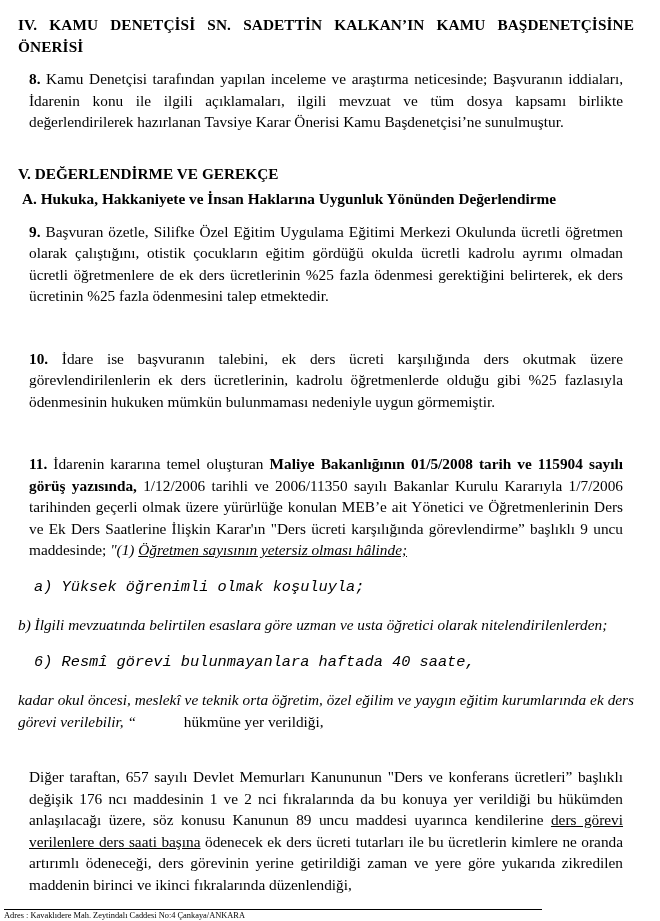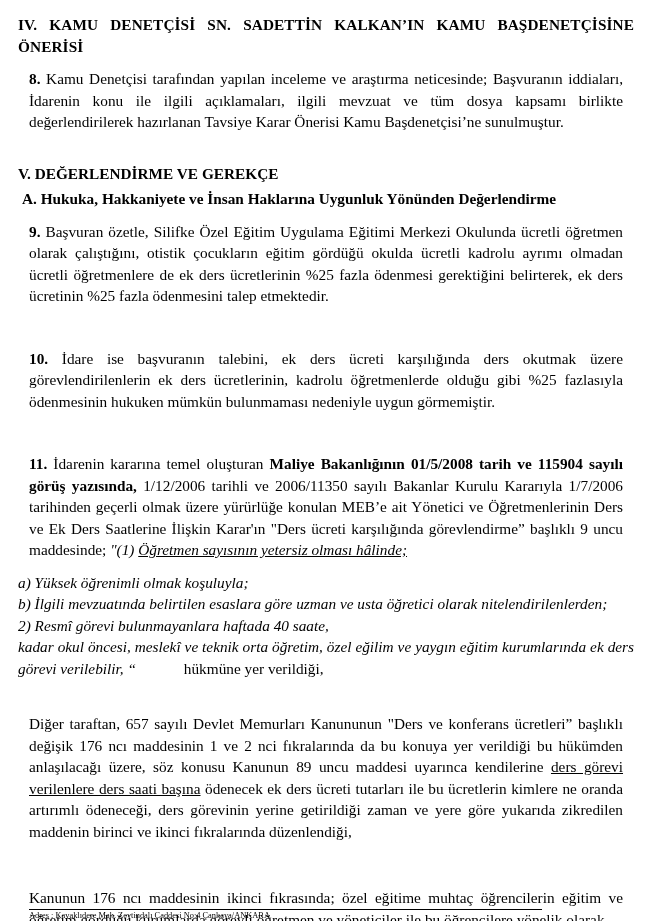--- a/index.html
+++ b/index.html
@@ -59,33 +59,34 @@
     font-size: 15.3px;
     line-height: 21.5px;
     margin: 0;
     font-style: italic;
     text-align: justify;
     text-align-last: left;
   }
   p.para-italic-left {
     font-size: 15.3px;
     line-height: 21.5px;
-    margin: 0;
+    margin: 16px;
     font-style: italic;
     text-align: left;
+    font-family: Liberation Mono, monospace;
   }
   .b { font-weight: bold; }
   .u { text-decoration: underline; }
   .i { font-style: italic; }
   .n { font-style: normal; padding-left: 44px; }
   .spacer-lg { height: 19px; }
   .spacer-xs { height: 4px; }
   .footer-wrap {
     position: absolute;
-    left: 29px;
+    left: 4px;
     right: 26px;
     bottom: 0px;
   }
   .footer-rule {
     border: 0;
     border-top: 1.1px solid #000;
     margin: 0 0 1px 0;
     width: 100%;
   }
   .footer-text {
@@ -122,21 +123,21 @@
 
     <p class="para"><span class="b">11.</span><span> İdarenin kararına temel oluşturan </span><span class="b">Maliye Bakanlığının 01/5/2008 tarih ve 115904 sayılı görüş yazısında,</span><span> 1/12/2006 tarihli ve 2006/11350 sayılı Bakanlar Kurulu Kararıyla 1/7/2006 tarihinden geçerli olmak üzere yürürlüğe konulan MEB’e ait Yönetici ve Öğretmenlerinin Ders ve Ek Ders Saatlerine İlişkin Karar'ın "Ders ücreti karşılığında görevlendirme” başlıklı 9 uncu maddesinde; </span><span class="i">"(1) </span><span class="i u">Öğretmen sayısının yetersiz olması hâlinde;</span></p>
 
     <p class="para-italic-left">a) Yüksek öğrenimli olmak koşuluyla;</p>
 
 
 
     <p class="para-italic">b) İlgili mevzuatında belirtilen esaslara göre uzman ve usta öğretici olarak nitelendirilenlerden;</p>
 
 
-    <p class="para-italic-left">2) Resmî görevi bulunmayanlara haftada 40 saate,</p>
+    <p class="para-italic-left">6) Resmî görevi bulunmayanlara haftada 40 saate,</p>
 
     <p class="para-italic"><span>kadar okul öncesi, meslekî ve teknik orta öğretim, özel eğilim ve yaygın eğitim kurumlarında ek ders görevi verilebilir, “ </span><span class="n">hükmüne yer verildiği,</span></p>
 
     <div class="spacer-lg"></div>
     <div class="spacer-xs"></div>
 
     <p class="para"><span>Diğer taraftan, 657 sayılı Devlet Memurları Kanununun "Ders ve konferans ücretleri”  başlıklı değişik 176 ncı maddesinin 1 ve 2 nci fıkralarında da bu konuya yer verildiği bu hükümden anlaşılacağı üzere, söz konusu Kanunun 89 uncu maddesi uyarınca kendilerine </span><span class="u">ders görevi verilenlere ders saati başına</span><span> ödenecek ek ders ücreti tutarları ile bu ücretlerin kimlere ne oranda artırımlı ödeneceği, ders görevinin yerine getirildiği zaman ve yere göre yukarıda zikredilen maddenin birinci ve ikinci fıkralarında düzenlendiği,</span></p>
 
     <div class="spacer-lg"></div>
     <div class="spacer-xs"></div>

